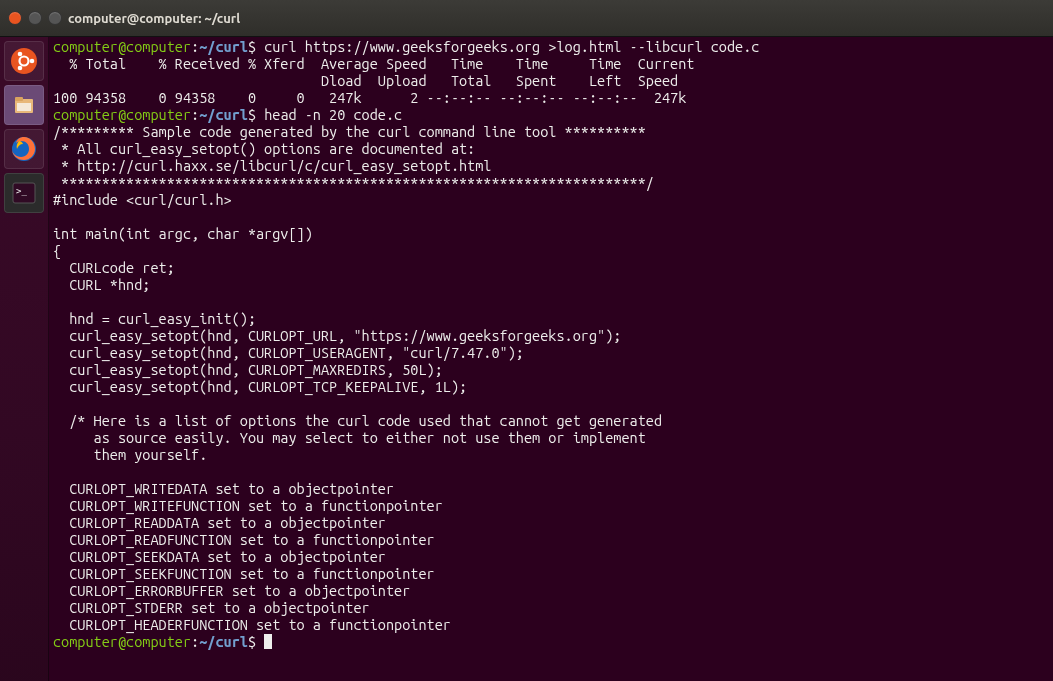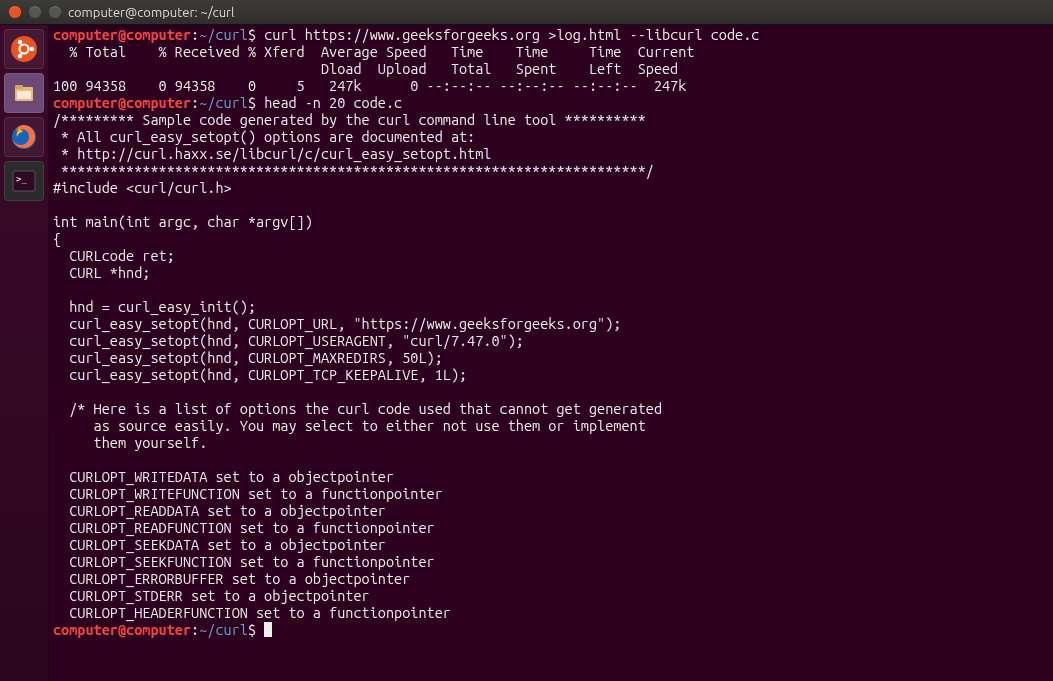--- a/index.html
+++ b/index.html
@@ -1,24 +1,24 @@
 <!DOCTYPE html>
 <html><head>
 <meta charset="utf-8">
 <style>
   html,body{margin:0;padding:0;height:681px;width:1053px;overflow:hidden;font-family:"Ubuntu Mono","DejaVu Sans Mono",monospace;background:#2c001e;}
-  .titlebar{height:24px;background:linear-gradient(to bottom,#3c3b37,#2f2e2a);display:flex;align-items:center;padding:0 8px;color:#dfdbd2;font-family:Ubuntu,sans-serif;font-size:13px;font-weight:normal;border-bottom:1px solid #111;}
+  .titlebar{height:24px;background:linear-gradient(to bottom,#3c3b37,#2f2e2a);display:flex;align-items:center;padding:6px 8px;color:#dfdbd2;font-family:Ubuntu,sans-serif;font-size:13px;font-weight:bold;border-bottom:1px solid #111;}
   .tb-btn{width:12px;height:12px;border-radius:50%;margin-right:6px;background:#555;border:1px solid #333;box-shadow:inset 0 1px 1px rgba(255,255,255,.2);}
   .tb-btn.close{background:#e95420;}
   .desktop{display:flex;height:657px;}
   .launcher{width:48px;background:linear-gradient(to bottom,#3a0a28,#320823 60%,#2a061d);padding-top:4px;display:flex;flex-direction:column;align-items:center;gap:4px;border-right:1px solid rgba(0,0,0,.4);}
   .licon{width:40px;height:40px;border-radius:4px;display:flex;align-items:center;justify-content:center;background:rgba(255,255,255,.06);box-shadow:inset 0 0 0 1px rgba(255,255,255,.1);}
   .terminal{flex:1;background:#2c001e;color:#eeeeec;font-size:14.5px;line-height:17px;padding:1px 4px 0 4px;white-space:pre;position:relative;}
-  .green{color:#ef4444;font-weight:bold;}
-  .blue{color:#729fcf;font-weight:normal;}
+  .green{color:#84cc16;font-weight:normal;}
+  .blue{color:#729fcf;font-weight:bold;}
   .cursor{display:inline-block;width:8px;height:15px;background:#eeeeec;vertical-align:-2px;}
   svg{display:block;}
 </style>
 </head>
 <body>
 
 <div class="titlebar">
   <span class="tb-btn close"></span>
   <span class="tb-btn"></span>
   <span class="tb-btn"></span>
@@ -54,21 +54,21 @@
       <svg width="26" height="26" viewBox="0 0 26 26">
           <rect x="2" y="3" width="22" height="20" rx="2" fill="#300a24" stroke="#555"></rect>
           <text x="5" y="14" fill="#eee" font-size="9" font-family="monospace">&gt;_</text>
         </svg>
     </div>
   </div>
 
   <div class="terminal"><span class="green">computer@computer</span><span>:</span><span class="blue">~/curl</span><span>$</span><span> curl https://www.geeksforgeeks.org &gt;log.html --libcurl code.c</span>
 <span>  % Total    % Received % Xferd  Average Speed   Time    Time     Time  Current
                                  Dload  Upload   Total   Spent    Left  Speed
-100 94358    0 94358    0     5   247k      0 --:--:-- --:--:-- --:--:--  247k</span>
+100 94358    0 94358    0     0   247k      2 --:--:-- --:--:-- --:--:--  247k</span>
 <span class="green">computer@computer</span><span>:</span><span class="blue">~/curl</span><span>$</span><span> head -n 20 code.c</span>
 <span>/********* Sample code generated by the curl command line tool **********
  * All curl_easy_setopt() options are documented at:
  * http://curl.haxx.se/libcurl/c/curl_easy_setopt.html
  ************************************************************************/
 #include &lt;curl/curl.h&gt;
 
 int main(int argc, char *argv[])
 {
   CURLcode ret;

